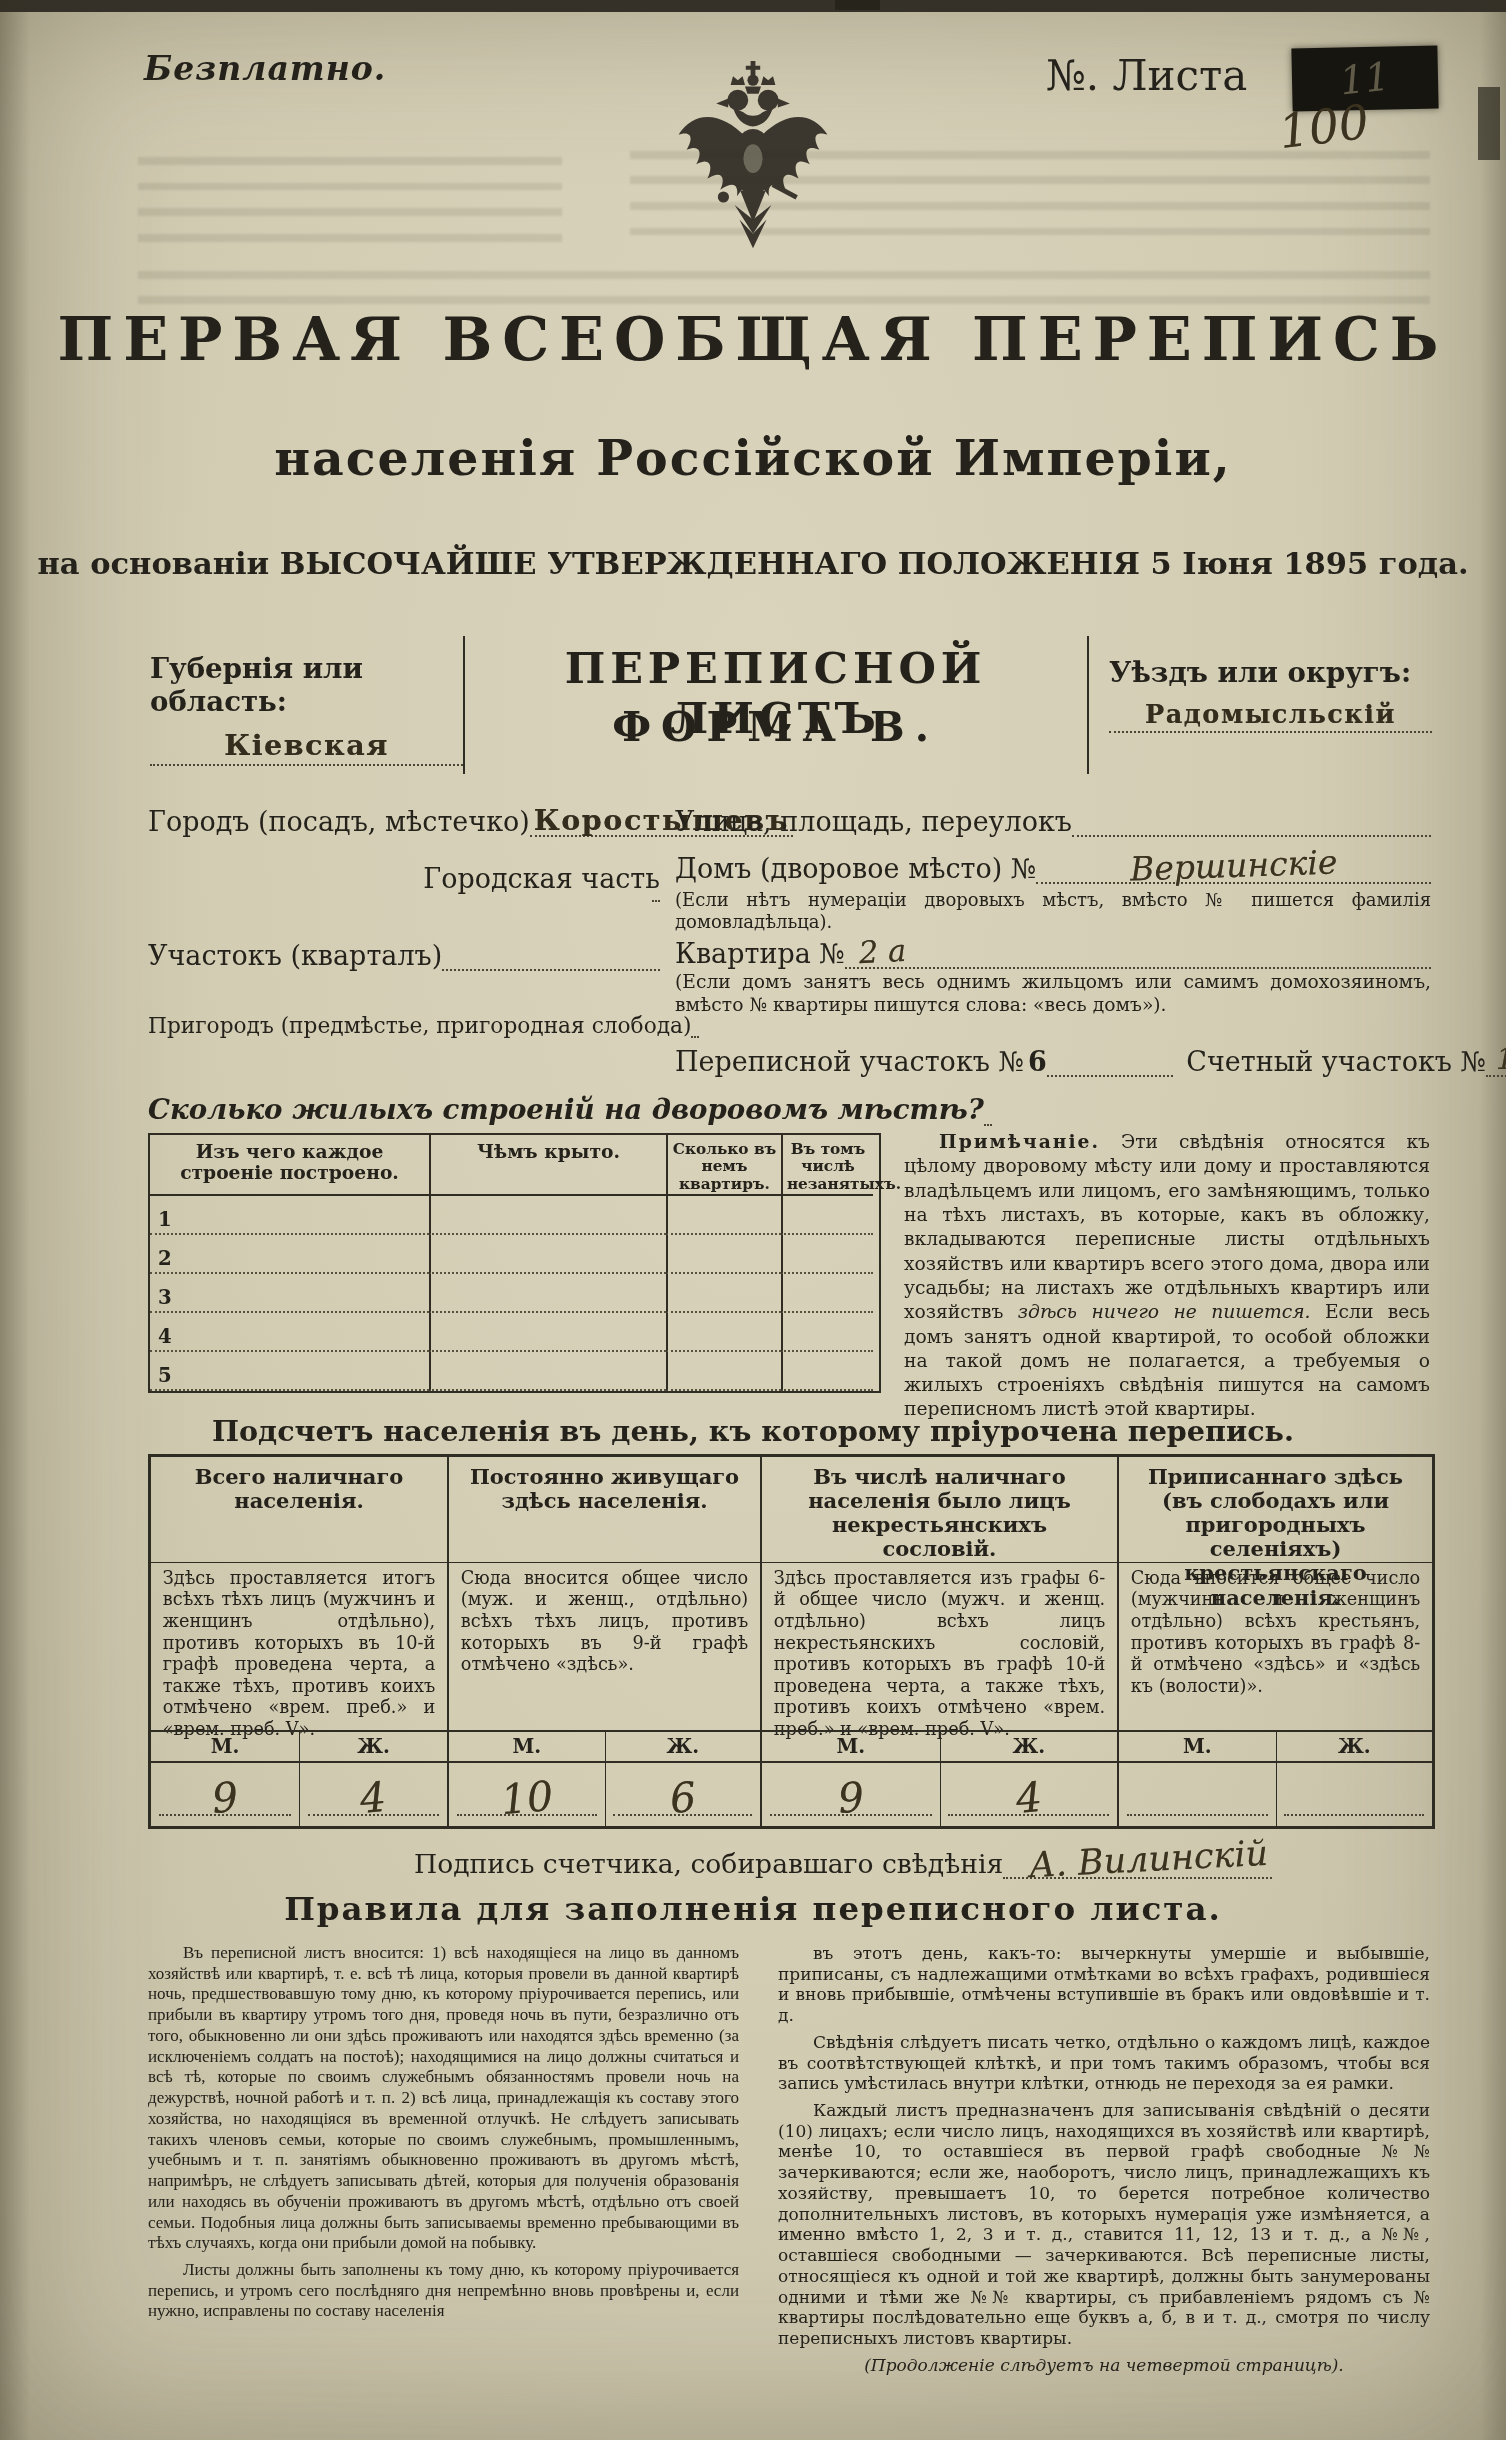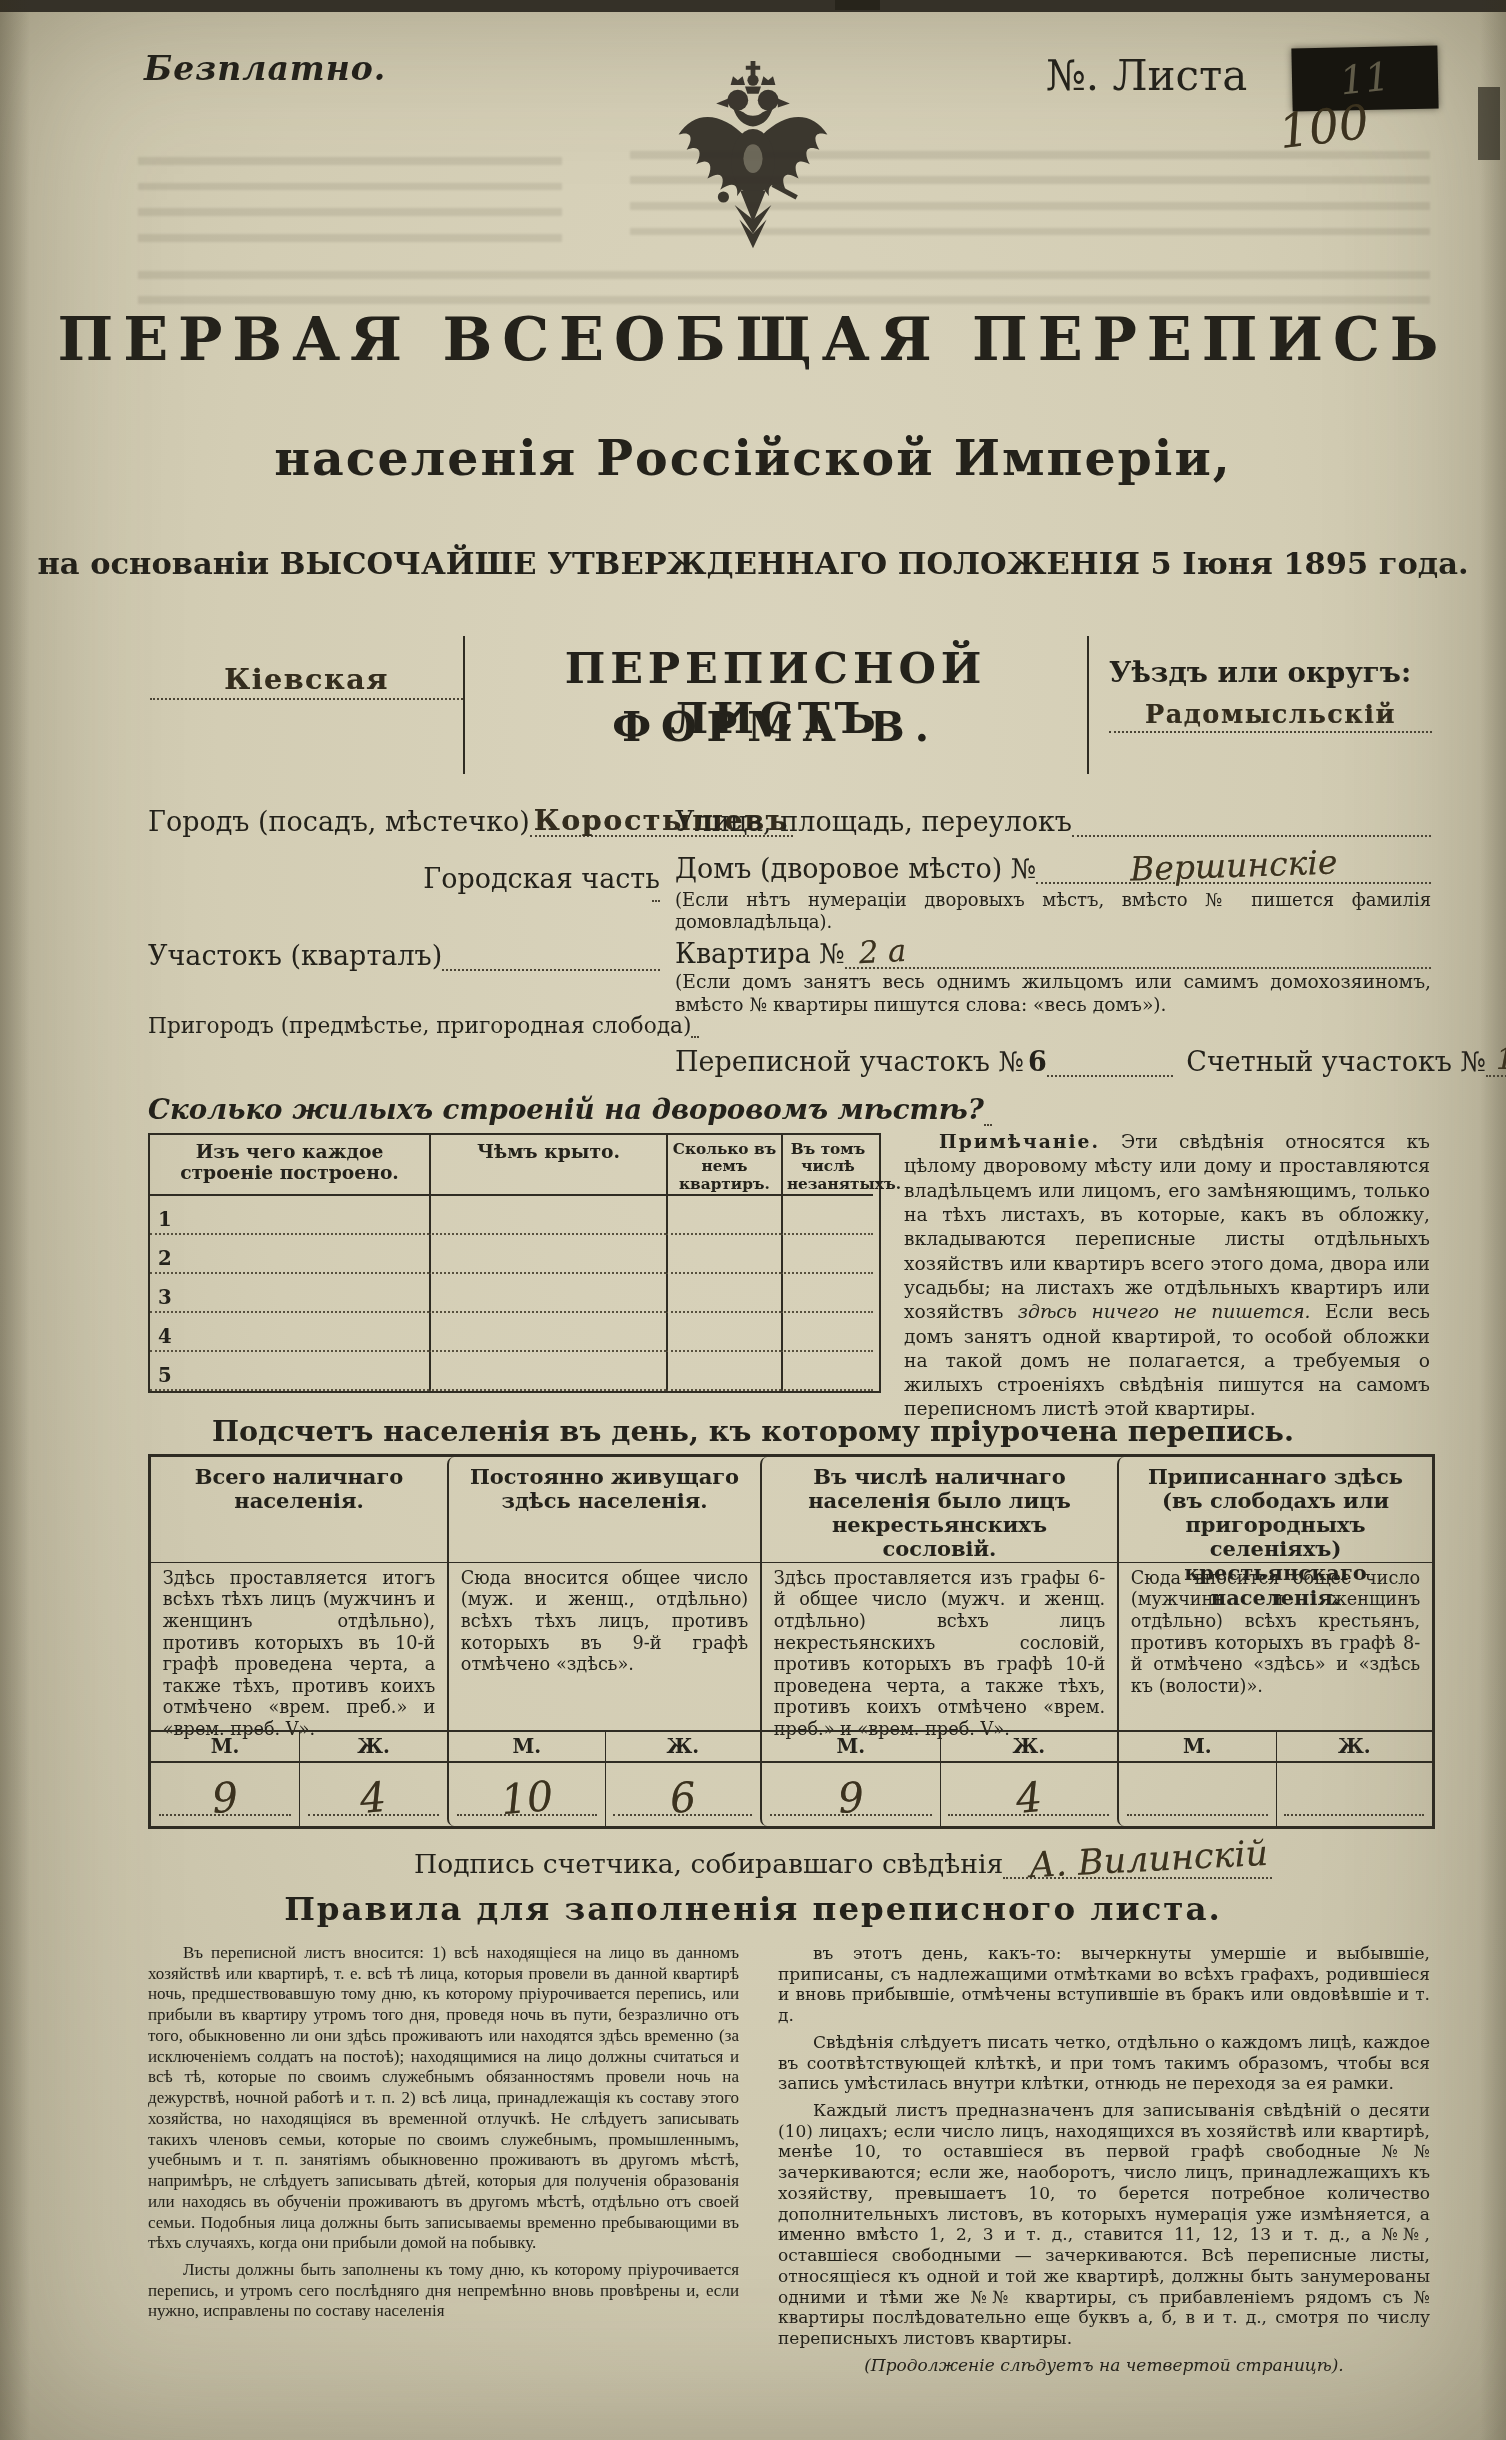--- a/index.html
+++ b/index.html
@@ -45,21 +45,21 @@
           grid-template-columns:279px 237px 115px 92px;grid-template-rows:61px repeat(5,39px);}
   .bh{font-weight:bold;text-align:center;padding:5.9px 3.9px 2px;border-bottom:2px solid #2f2c23;font-size:18.7px;line-height:1.15;}
   .bh.sm{font-size:15.3px;}
   .bcell{border-bottom:2px dotted #57503e;display:flex;align-items:flex-end;padding:0 0 2px 7.9px;font-size:19.7px;font-weight:bold;}
   .cl{border-left:2px solid #2f2c23;}
   .note{left:904px;top:1129px;width:526px;font-size:18.7px;line-height:1.3;text-align:justify;}
   .note .lead{font-weight:bold;letter-spacing:2px;}
   .note p{margin:0;text-indent:35px;}
   .count-title{top:1414px;font-size:28.6px;font-weight:bold;}
   .ctable{left:148px;top:1454px;width:1281px;border:3px solid #2f2c23;display:grid;grid-template-columns:296px 313px 357px 315px;}
-  .cgroup{display:grid;grid-template-rows:106px 167px 33px 63px;border-left:2px solid #2f2c23;border-radius:7px;}
+  .cgroup{display:grid;grid-template-rows:106px 167px 33px 63px;border-left:2px solid #2f2c23;}
   .cgroup.first{border-left:none;}
   .cg-h{font-size:21px;font-weight:bold;text-align:center;padding:7.9px 9.9px 0;line-height:1.15;border-bottom:1px solid #2f2c23;}
   .cg-d{font-size:17.7px;line-height:1.22;text-align:justify;padding:4.9px 11.8px 0;}
   .cg-mzh{display:grid;grid-template-columns:1fr 1fr;border-top:2px solid #2f2c23;border-bottom:2px solid #2f2c23;}
   .cg-mzh div{display:flex;align-items:center;justify-content:center;font-weight:bold;font-size:19.7px;}
   .cg-mzh .vr, .cg-v .vr{border-left:1px solid #2f2c23;}
   .cg-v{display:grid;grid-template-columns:1fr 1fr;}
   .vcell{position:relative;display:flex;align-items:flex-end;justify-content:center;}
   .vcell::after{content:"";position:absolute;left:7.9px;right:7.9px;bottom:9.9px;border-bottom:2px dotted #4a4435;}
   .vcell .num{font-size:41px;transform:rotate(-5deg);margin-bottom:3.9px;z-index:1;}
@@ -120,20 +120,21 @@
   <div class="abs hand sheetno-hand">100</div>
 
   <div class="abs ctr t1">ПЕРВАЯ ВСЕОБЩАЯ ПЕРЕПИСЬ</div>
   <div class="abs ctr t2">населенія Россійской Имперіи,</div>
   <div class="abs ctr t3">на основаніи ВЫСОЧАЙШЕ УТВЕРЖДЕННАГО ПОЛОЖЕНІЯ 5 Іюня 1895 года.</div>
 
   <div class="abs vline" style="left:463px;top:636px;height:138px;"></div>
   <div class="abs vline" style="left:1087px;top:636px;height:138px;"></div>
 
   <div class="abs gub">
+    <div class="lbl">Губернія или область:</div>
     <div class="fieldline">
       <span class="hand-block" style="font-size:28.6px;">Кіевская</span>
     </div>
   </div>
 
   <div class="abs ftitle1">ПЕРЕПИСНОЙ ЛИСТЪ</div>
   <div class="abs ftitle2">ФОРМА В.</div>
 
   <div class="abs uezd">
     <div class="lbl">Уѣздъ или округъ:</div>

